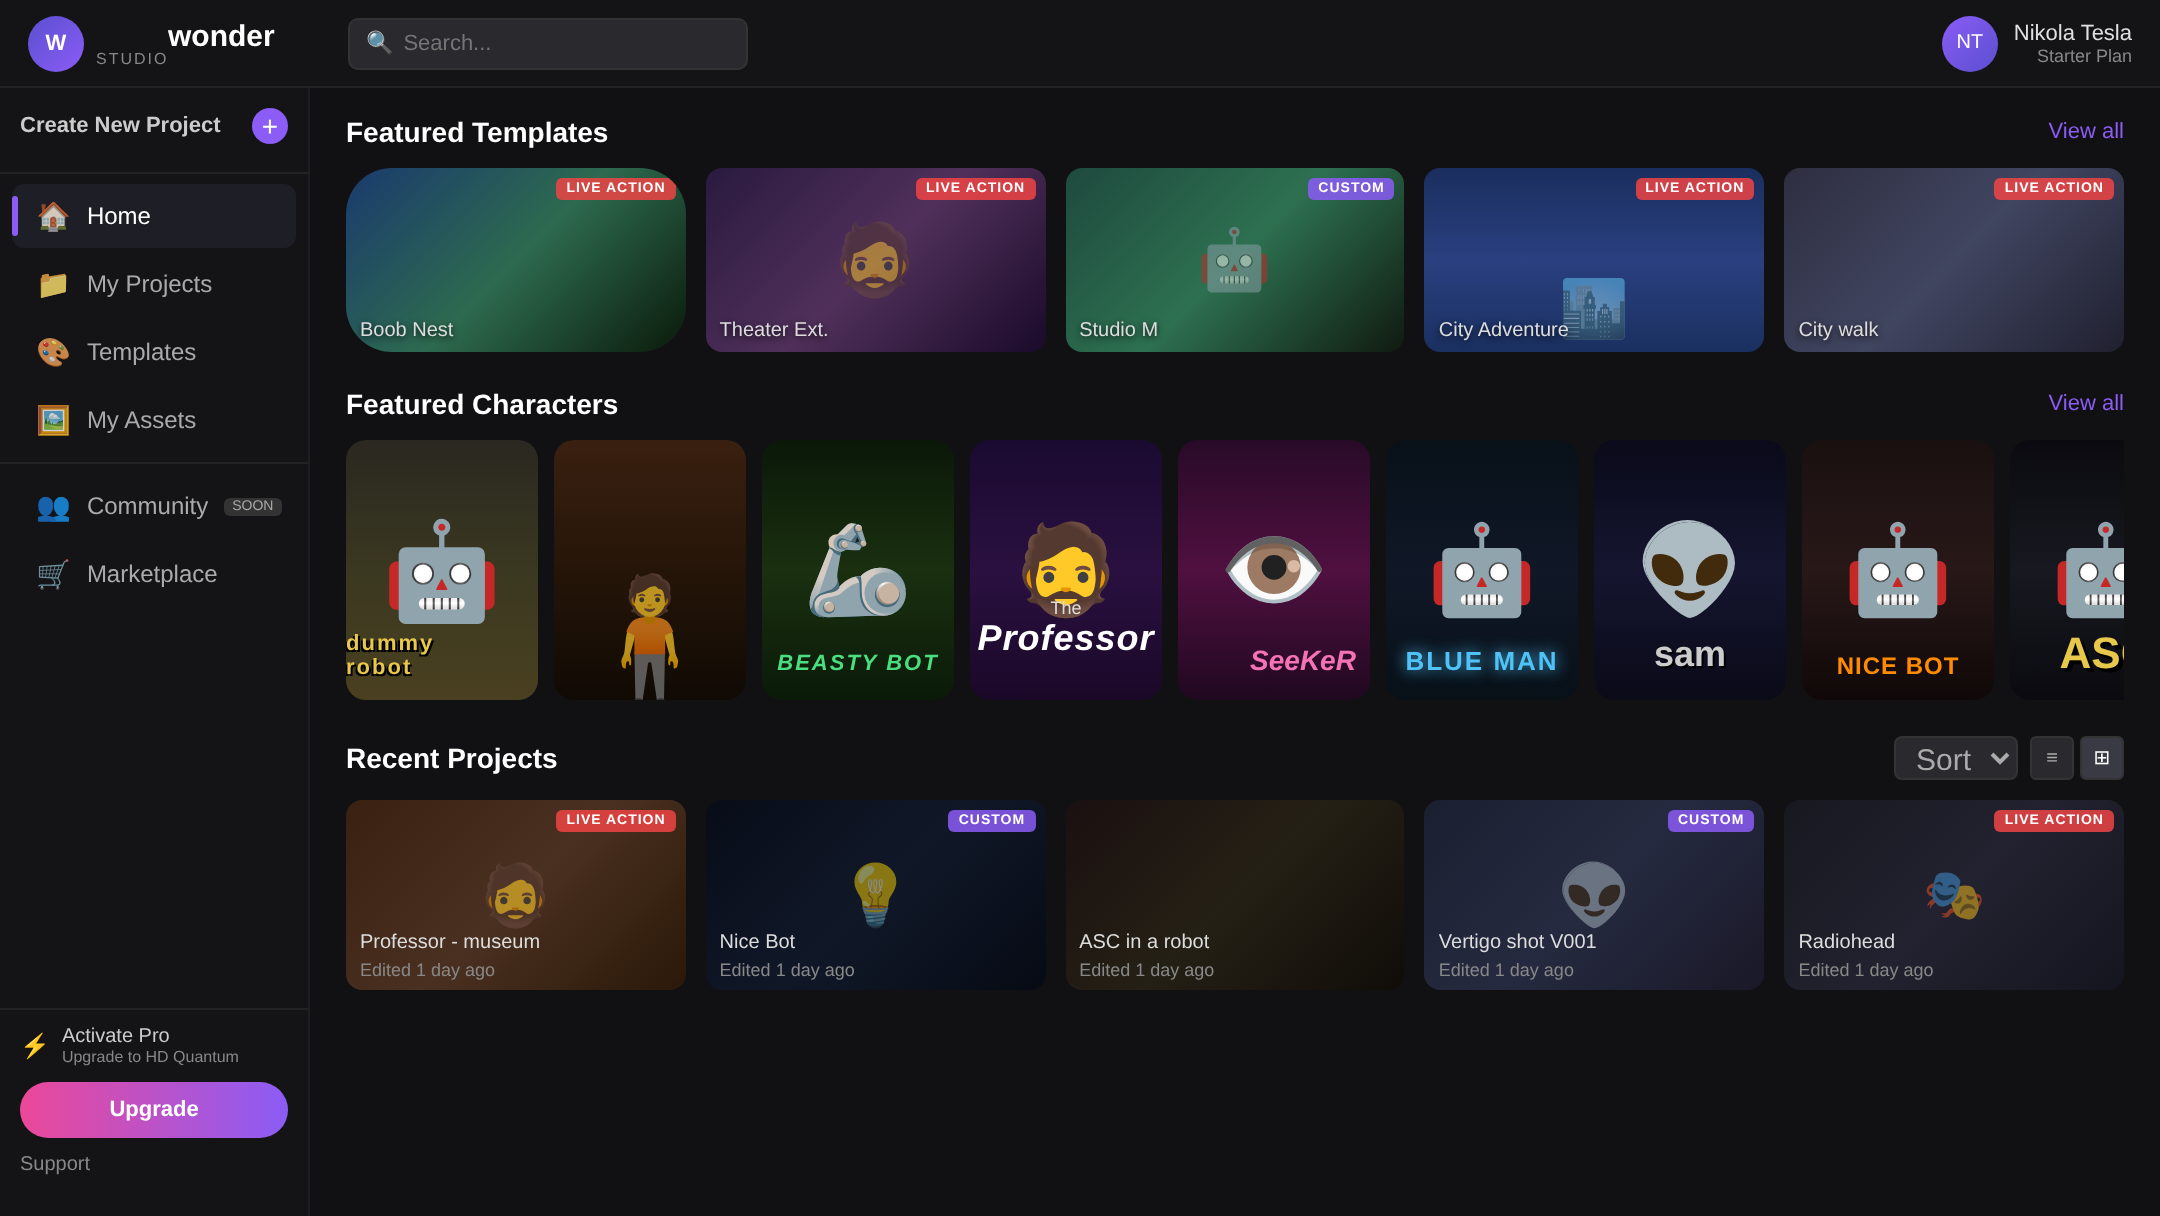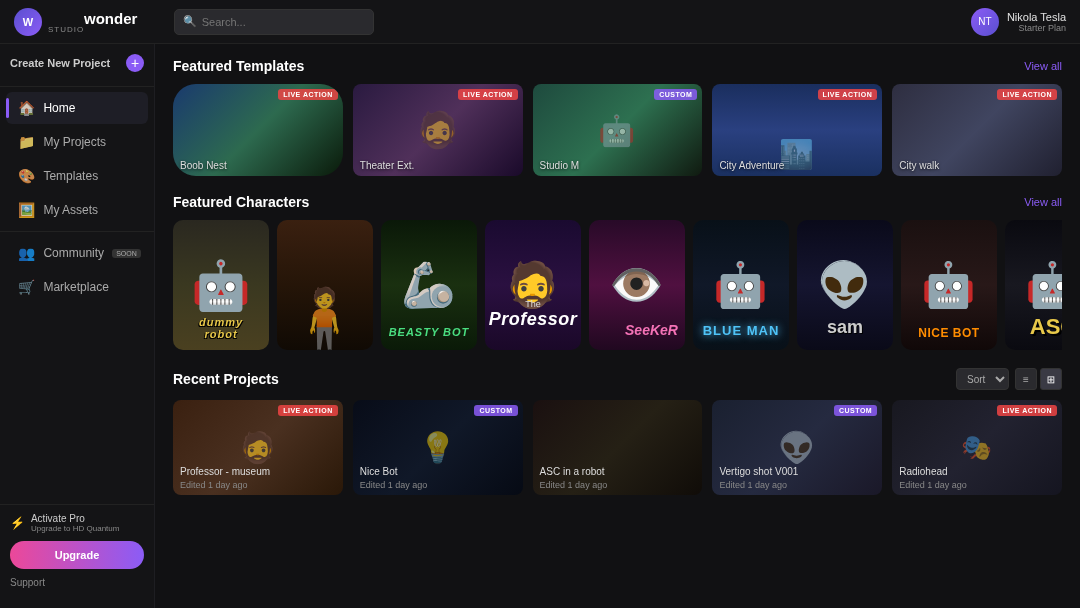--- a/index.html
+++ b/index.html
@@ -307,21 +307,21 @@
     .sort-controls {
       display: flex;
       align-items: center;
       gap: 6px;
     }
     .sort-select {
       background: #2a2a2e;
       border: 1px solid #333;
       border-radius: 4px;
       color: #aaa;
-      font-size: 10px;
+      font-size: 15px;
       padding: 2px 6px;
       height: 22px;
     }
     .view-toggle {
       display: flex;
       gap: 3px;
     }
     .view-btn {
       width: 22px; height: 22px;
       background: #2a2a2e;
@@ -365,25 +365,23 @@
       position: absolute;
       bottom: 5px;
       left: 7px;
       font-size: 9px;
       color: #888;
     }
     .char-text-overlay {
       position: absolute;
       bottom: 10px;
       left: 0; right: 0;
-      text-align: center;
       font-size: 12px;
       font-weight: 900;
       color: #e8c84a;
-      font-style: italic;
       text-shadow: 1px 1px 0 #000, -1px 1px 0 #000;
       letter-spacing: 1px;
     }
 
     .professor-text {
       position: absolute;
       bottom: 20px;
       left: 0; right: 0;
       text-align: center;
       margin-top: 12px;

